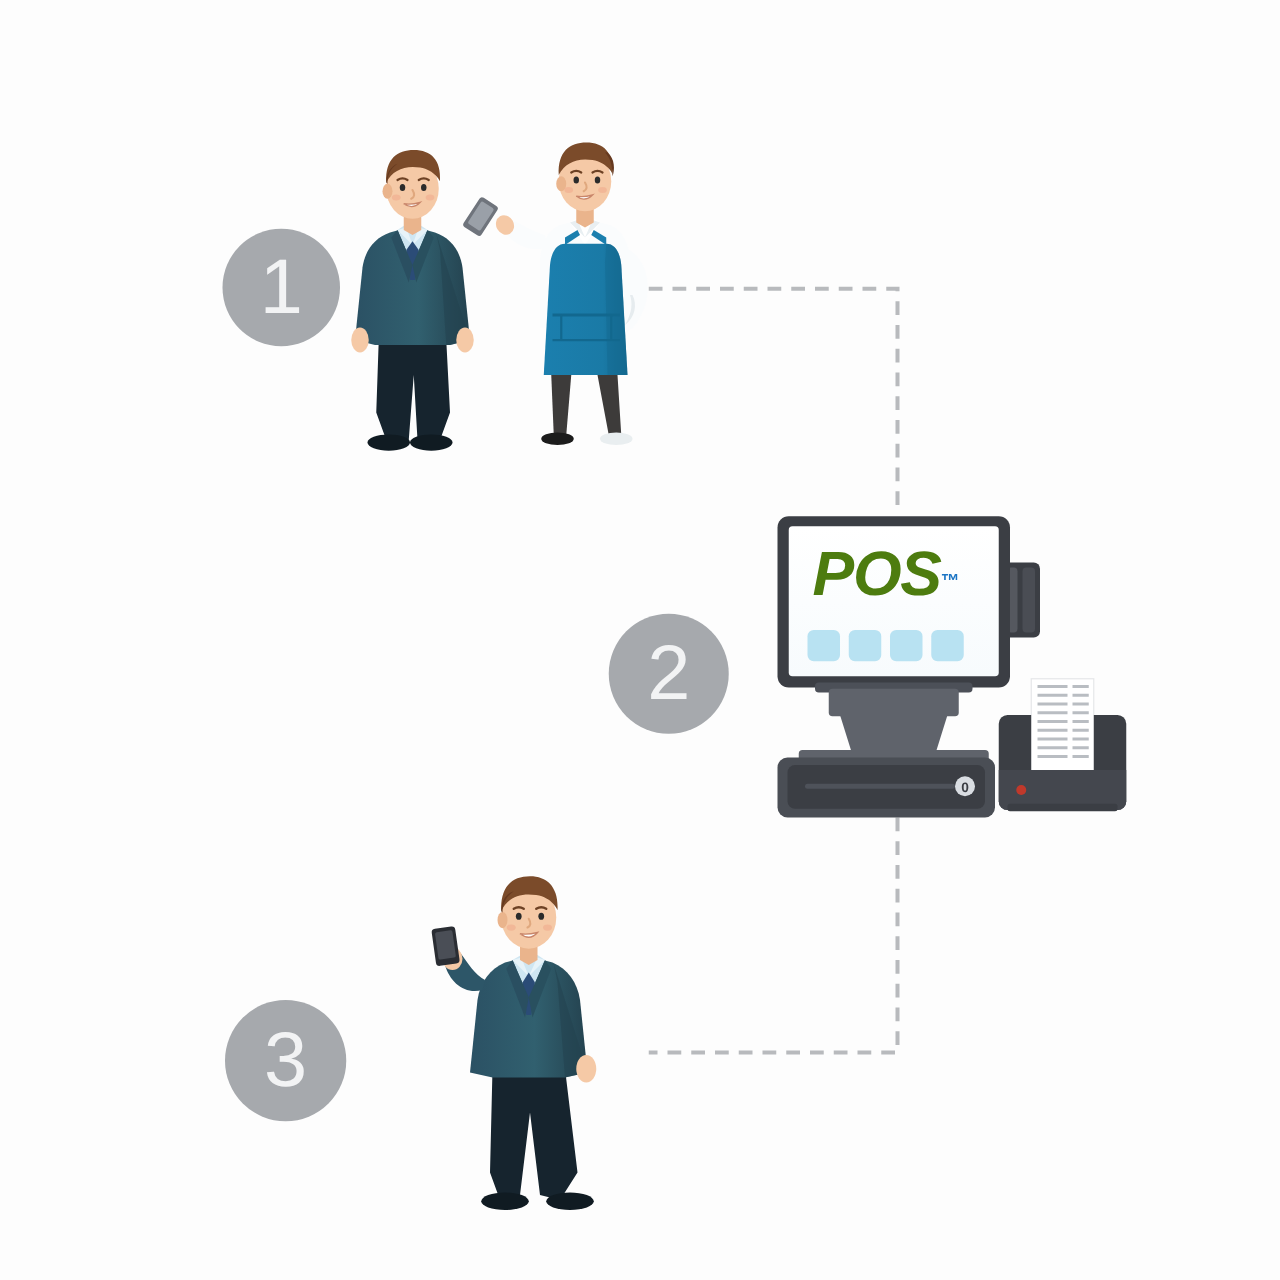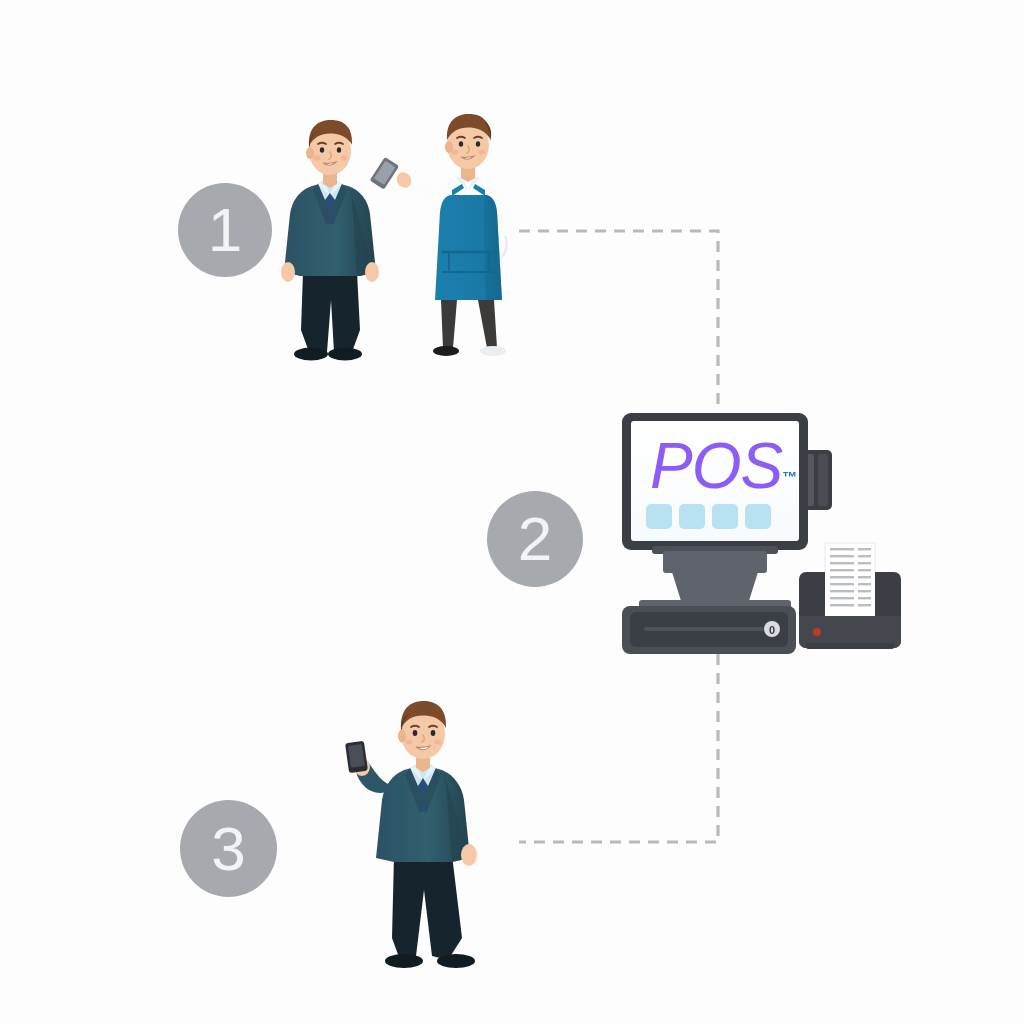--- a/index.html
+++ b/index.html
@@ -50,25 +50,25 @@
   .pos-logo {
     position: absolute;
     left: 650px;
     top: 434px;
     width: 140px;
     height: 56px;
     pointer-events: none;
   }
   .pos-logo .word {
     font-family: "Liberation Sans", sans-serif;
-    font-weight: normal;
+    font-weight: bold;
     font-style: italic;
-    font-size: 64px;
+    font-size: 50px;
     letter-spacing: -1px;
-    color: #8b5cf6;
+    color: #4d7c0f;
     line-height: 1;
   }
   .pos-logo .tm {
     font-family: "Liberation Sans", sans-serif;
     font-weight: bold;
     font-style: normal;
     font-size: 15px;
     color: #1b74c4;
     vertical-align: super;
     letter-spacing: 0;

